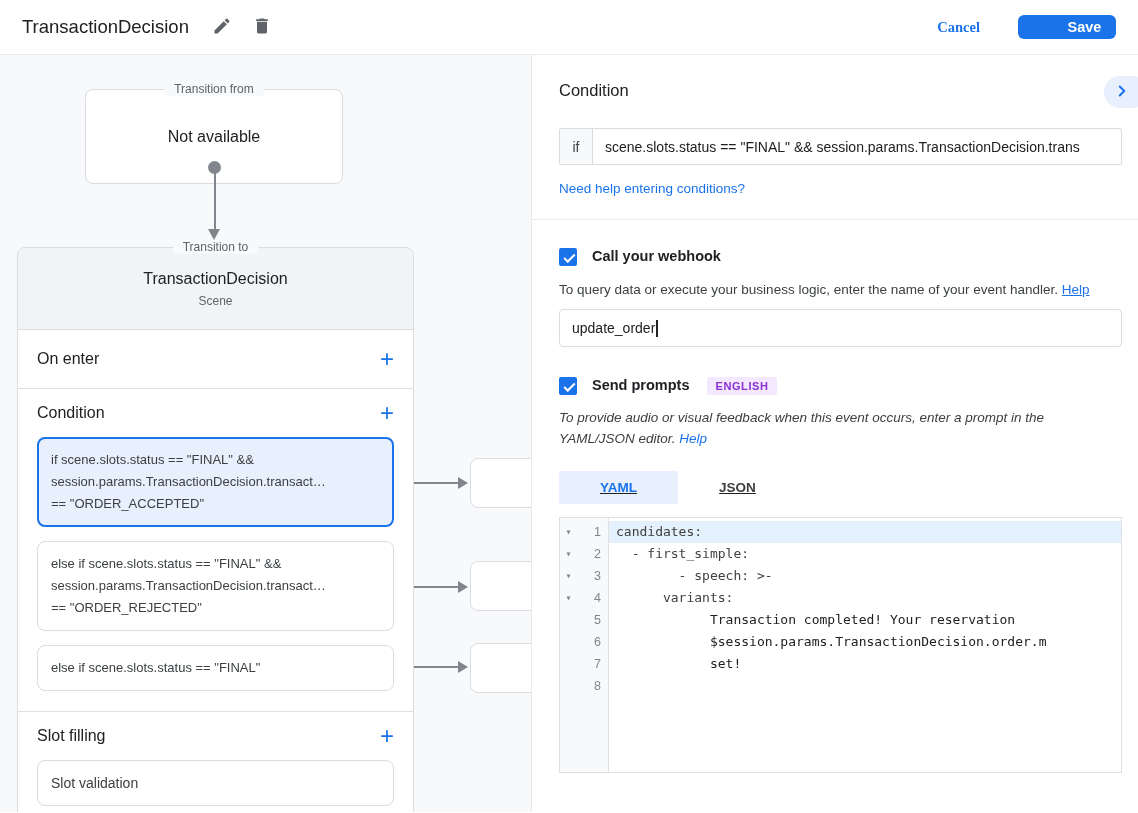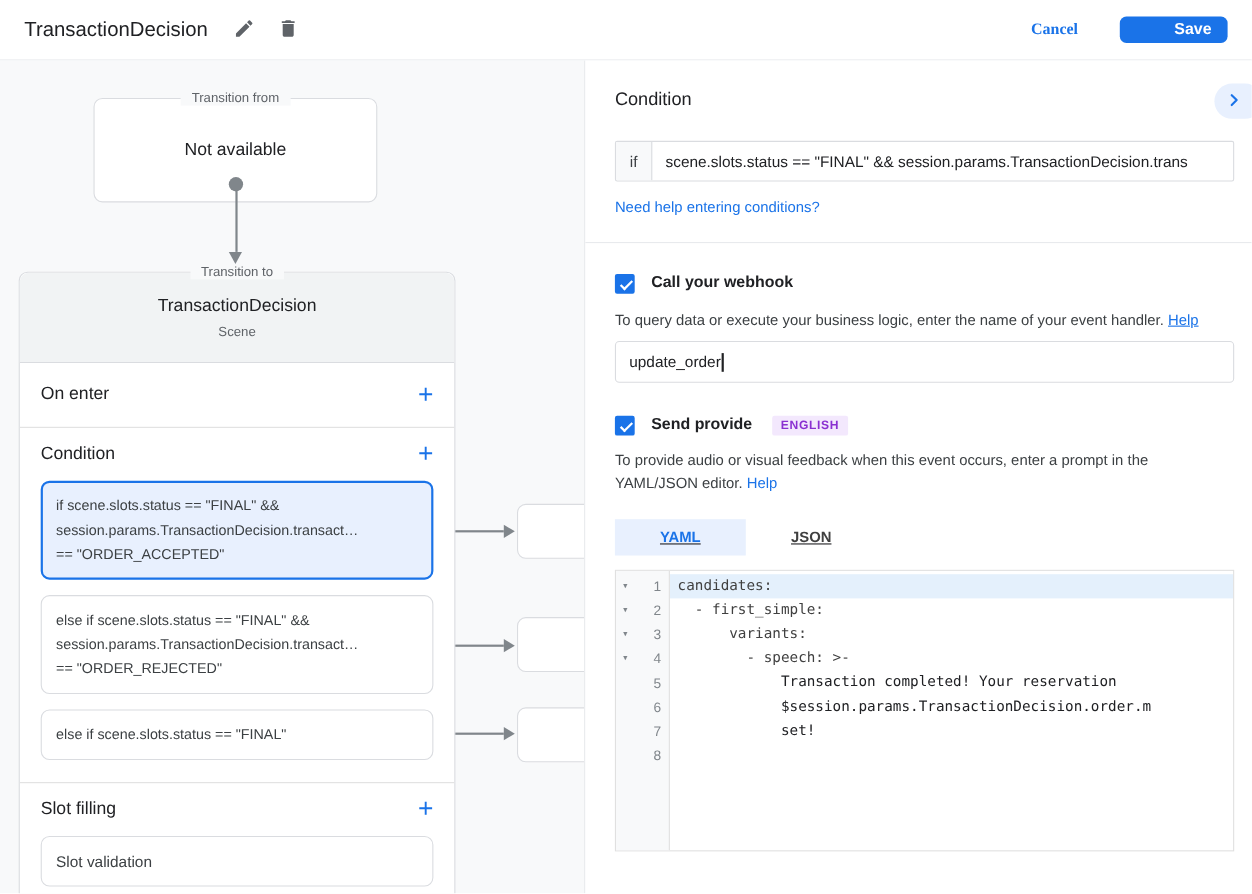--- a/index.html
+++ b/index.html
@@ -249,24 +249,24 @@
       <span>To query data or execute your business logic, enter the name of your event handler.</span>
       <a class="text-link underlined">Help</a>
     </div>
     <div class="input-box">
       <span>update_order</span>
       <span class="caret"></span>
     </div>
 
     <div class="check-row" style="margin-top:30px;">
       <span class="checkbox" data-checked="true"></span>
-      <span class="check-label">Send provide</span>
+      <span class="check-label">Send prompts</span>
       <span class="lang-badge">ENGLISH</span>
     </div>
-    <div class="helper" style="margin-top:12px;">
+    <div class="helper" style="margin-top:12px;font-style:italic;">
       <span>To provide audio or visual feedback when this event occurs, enter a prompt in the YAML/JSON editor.</span>
       <a class="text-link">Help</a>
     </div>
 
     <div class="tabs">
       <button class="tab" data-active="true">YAML</button>
       <button class="tab" data-active="false">JSON</button>
     </div>
 
     <div class="editor">
@@ -300,22 +300,22 @@
             <span class="lnum">7</span>
           </div>
         <div class="gut-row">
             <span class="fold"></span>
             <span class="lnum">8</span>
           </div>
       </div>
       <div class="code">
         <div class="code-row" data-active="true"><span class="code-text" data-tone="key">candidates:</span></div>
         <div class="code-row"><span class="code-text" data-tone="key">  - first_simple:</span></div>
+        <div class="code-row"><span class="code-text" data-tone="key">        - speech: &gt;-</span></div>
         <div class="code-row"><span class="code-text" data-tone="key">      variants:</span></div>
-        <div class="code-row"><span class="code-text" data-tone="key">        - speech: &gt;-</span></div>
         <div class="code-row"><span class="code-text" data-tone="plain">            Transaction completed! Your reservation</span></div>
         <div class="code-row"><span class="code-text" data-tone="plain">            $session.params.TransactionDecision.order.m</span></div>
         <div class="code-row"><span class="code-text" data-tone="plain">            set!</span></div>
         <div class="code-row"><span class="code-text" data-tone="plain"></span></div>
       </div>
     </div>
   </div>
 </div>
 
 </body></html>

